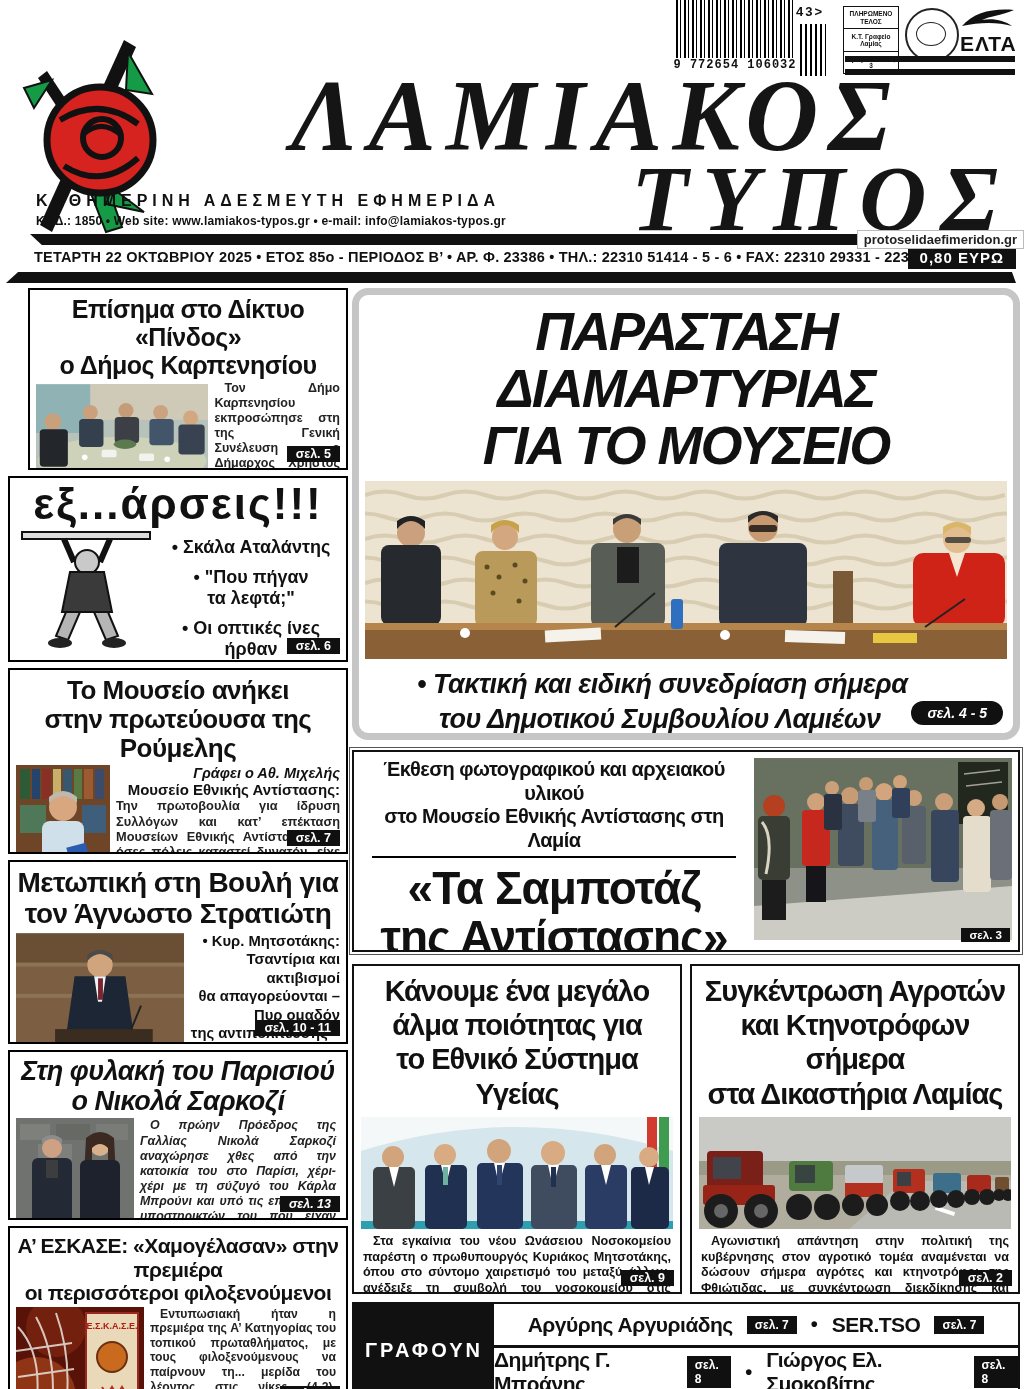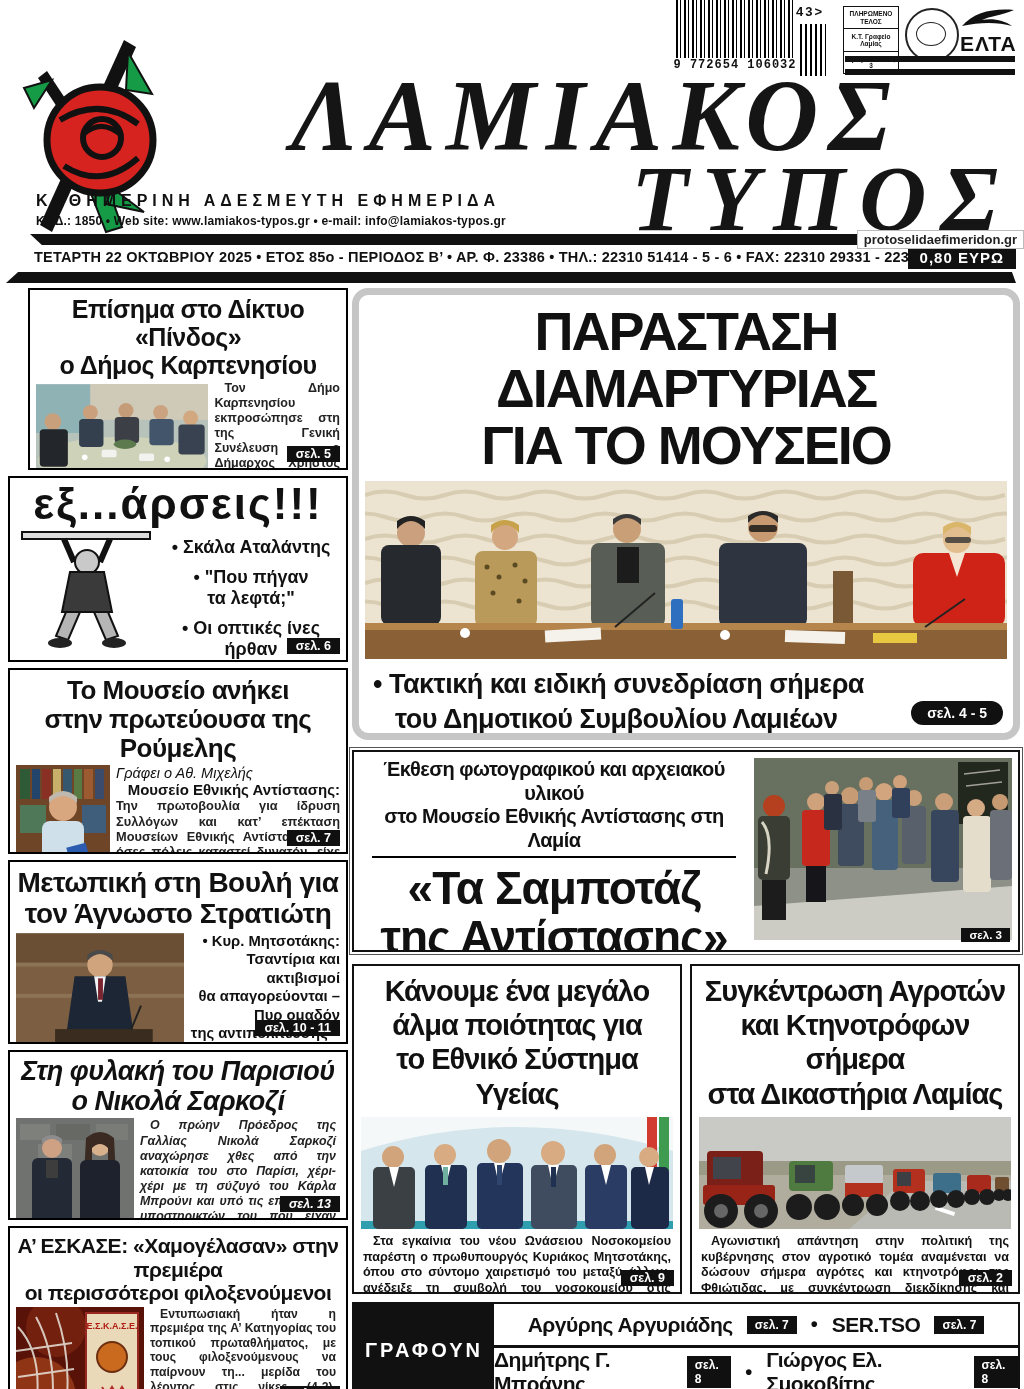--- a/index.html
+++ b/index.html
@@ -60,37 +60,37 @@
   .flexrow{display:flex;gap:6px;padding:2px 6px 6px 6px;}
   .bodytxt{font-weight:bold;color:#222;text-align:justify;}
   .prel{white-space:pre-line;}
 
   
   .a1{height:178px;margin-left:20px;} .a1 .t-c{font-size:25px;padding-top:5px;}
   .a1 .bodytxt{font-size:12.5px;line-height:1.2;width:134px;text-indent:10px;}
   .a2{height:182px;} .a2 .t-c{font-size:44px;letter-spacing:2px;padding-top:4px;line-height:1;}
   .a2 .bull{font-size:18px;font-weight:bold;text-align:center;margin:9px 0;}
   .a3{height:182px;} .a3 .t-c{font-size:26px;padding-top:6px;}
-  .a3 .byline{font-style:italic;font-weight:normal;font-size:14.5px;text-align:left;}
+  .a3 .byline{font-style:italic;font-weight:bold;font-size:14.5px;text-align:right;}
   .a3 .lead{font-weight:bold;font-size:15px;text-align:right;}
   .a3 .bodytxt{font-size:12.8px;line-height:1.2;}
   .a4{height:180px;} .a4 .t-c{font-size:28px;padding-top:5px;}
   .a4 .cent{font-size:14.8px;font-weight:bold;text-align:right;line-height:1.25;width:150px;}
   .a5{height:166px;font-style:italic;} .a5 .t-c{font-size:27px;padding-top:4px;}
   .a5 .bodytxt{font-size:12.4px;line-height:1.22;width:196px;text-indent:10px;}
   .a6{height:180px;} .a6 .t-c{font-size:21px;padding-top:6px;}
   .a6 .bodytxt{font-size:12.2px;line-height:1.2;width:186px;text-indent:10px;}
 
   
   .main-box{position:relative;height:438px;border:7px solid #c6c6c6;border-radius:16px;
-      background:#fff;overflow:hidden;margin-bottom:10px;}
+      background:#fff;overflow:hidden;margin-bottom:10px;font-style:italic;}
   .main-headline{text-align:center;font-weight:800;font-size:54px;line-height:1.06;
       letter-spacing:-2px;padding-top:8px;}
   .main-photo{display:block;margin:6px auto 0 auto;}
-  .main-bullets{padding:8px 14px 0 14px;font-size:27px;font-weight:bold;line-height:1.3;letter-spacing:-.5px;}
+  .main-bullets{padding:8px 14px 0 14px;font-size:27px;font-weight:bold;line-height:1.3;letter-spacing:-.5px;margin-left:44px;}
   .pg-pill{position:absolute;right:10px;bottom:8px;background:#101010;color:#fff;border-radius:15px;
       font-size:14px;font-weight:bold;padding:4px 16px;}
 
   
   .sab-box{position:relative;height:198px;border:2px solid #111;box-shadow:0 0 0 2px #fff,0 0 0 3px #555;
       margin-bottom:12px;display:flex;overflow:hidden;}
   .sab-left{width:390px;padding:6px 12px;}
   .sab-kicker{font-size:20px;font-weight:bold;text-align:center;line-height:1.18;letter-spacing:-.5px;}
   .sab-rule{border:none;border-top:2px solid #000;margin:4px 6px;}
   .sab-title{font-size:46px;font-weight:bold;text-align:center;line-height:1.05;letter-spacing:-1px;margin-top:6px;}

